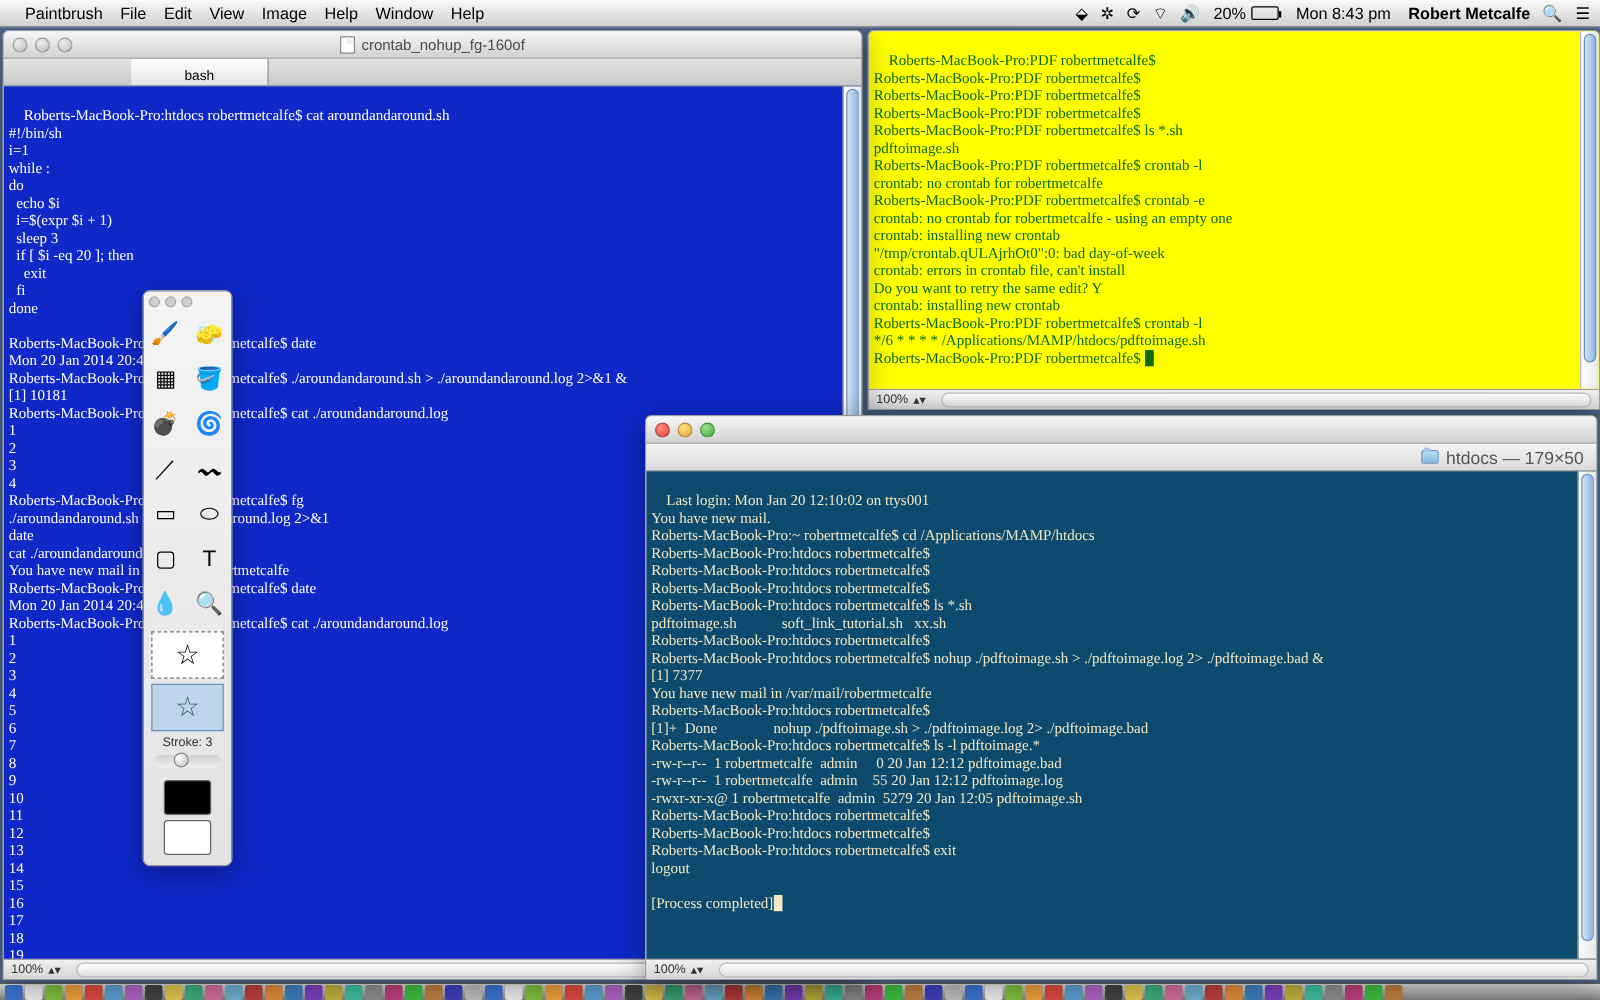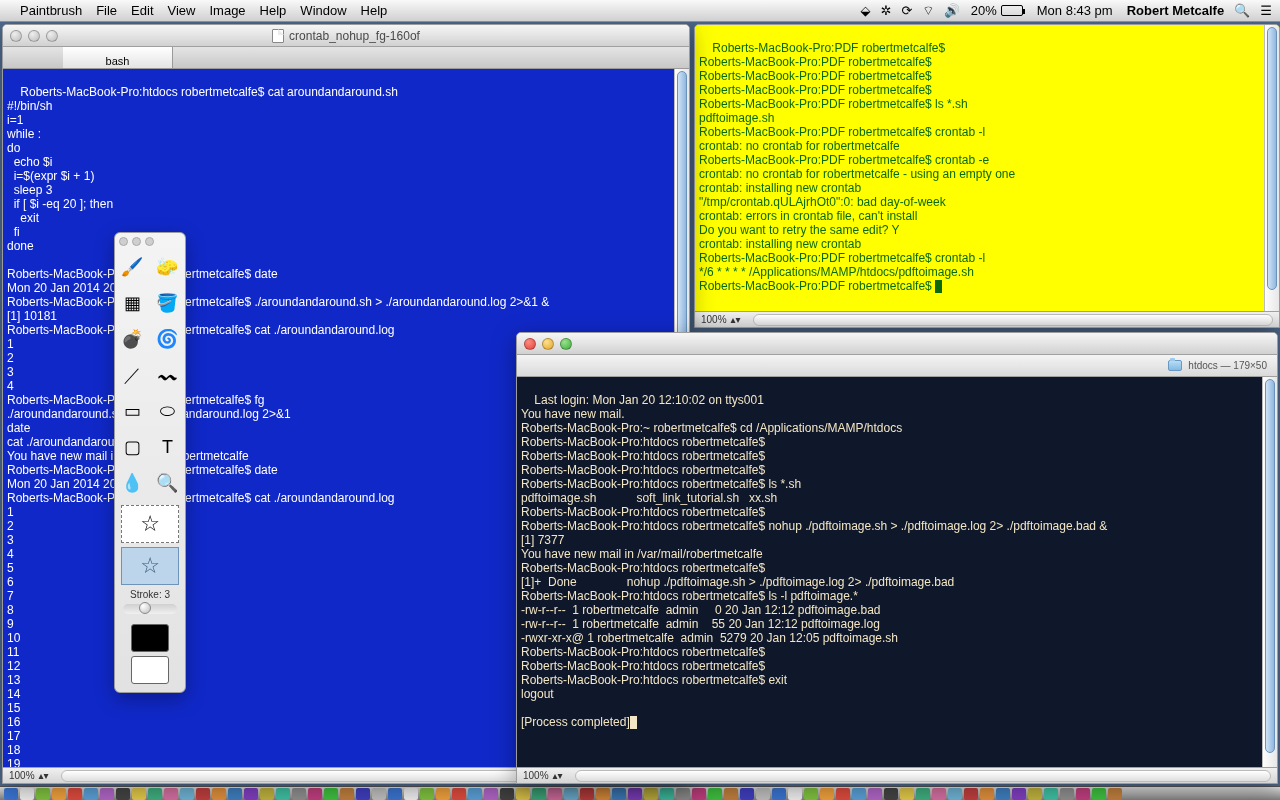--- a/index.html
+++ b/index.html
@@ -55,45 +55,45 @@
   .dot { width:12px; height:12px; border-radius:50%; border:1px solid rgba(0,0,0,.25);}
   .dot.red{background:radial-gradient(circle at 35% 30%,#ff8b7f,#e0443e);}
   .dot.yel{background:radial-gradient(circle at 35% 30%,#ffe08a,#e1a52e);}
   .dot.grn{background:radial-gradient(circle at 35% 30%,#9be08b,#3fae3f);}
   .dot.gray{background:radial-gradient(circle at 35% 30%,#eee,#bcbcbc);}
   .titlecenter{ position:absolute; left:0; right:0; text-align:center; display:flex; justify-content:center; align-items:center; gap:5px; pointer-events:none;}
   .docicon{ width:12px; height:14px; background:#fff; border:1px solid #888; border-radius:1px; position:relative;}
   .docicon::after{content:"";position:absolute;right:-1px;top:-1px;border:3px solid transparent;border-left-color:#ececec;border-bottom-color:#ececec;}
 
   .tabbar{ height:22px; background:linear-gradient(#e4e4e4,#c8c8c8); border-bottom:1px solid #9a9a9a; display:flex; font-size:11px;}
-  .tab{ padding:8px 24px; border-right:1px solid #9a9a9a; background:linear-gradient(#efefef,#d7d7d7); color:#333;}
+  .tab{ padding:8px 24px; border-right:1px solid #9a9a9a; background:linear-gradient(#efefef,#d7d7d7); color:#333;margin-left:42px;}
   .tab.active{ background:linear-gradient(#fff,#e4e4e4); color:#000;}
   .term {
     flex:1;
-    font-family:Liberation Sans, sans-serif;
+    font-family:Liberation Serif, serif;
     font-size:12px; line-height:14px;
     white-space:pre;
     padding:2px 4px;
     overflow:hidden;
     position:relative;
   }
   .term .cursor{ display:inline-block; width:7px; height:13px; background:currentColor; vertical-align:text-bottom;}
   .statusbar{
     height:16px;
     background:linear-gradient(#f0f0f0,#d5d5d5);
     border-top:1px solid #a0a0a0;
     display:flex; align-items:center;
     font-size:10px; color:#333; padding:0 6px; gap:4px;
   }
   .statusbar .hscroll{ flex:1; height:12px; background:linear-gradient(#fff,#dedede); border:1px solid #bbb; border-radius:7px; margin-left:8px;}
   .pathbar{
     height:22px; background:linear-gradient(#f4f4f4,#dadada);
     border-bottom:1px solid #a0a0a0;
     display:flex; align-items:center; justify-content:flex-end;
-    font-size:10px; color:#555; padding:0 10px; gap:6px;
+    font-size:14px; color:#555; padding:0 10px; gap:6px;
   }
   .foldericon{width:14px;height:11px;background:linear-gradient(#b6ddf5,#83b9e2);border:1px solid #6a98c2;border-radius:2px;position:relative;}
   .foldericon::before{content:"";position:absolute;top:-3px;left:1px;width:5px;height:3px;background:#9ccaea;border-radius:1px 1px 0 0;}
 
   .vscroll{ position:absolute; top:0; right:0; bottom:0; width:15px; background:linear-gradient(90deg,#fdfdfd,#e7e7e7); border-left:1px solid #bcbcbc;}
   .vscroll .thumb{ position:absolute; left:2px; right:2px; background:linear-gradient(90deg,#cfe3f7,#8fb8e0); border:1px solid #6a92bb; border-radius:6px;}
 
   
   .palette{
     position:absolute;
@@ -343,21 +343,21 @@
     <div class="traffic">
       <div class="dot red"></div>
       <div class="dot yel"></div>
       <div class="dot grn"></div>
     </div>
   </div>
   <div class="pathbar">
     <span class="foldericon"></span>
     <span>htdocs — 179×50</span>
   </div>
-  <div class="term" style="background:#0f172a;color:#f3e6c5;">
+  <div class="term" style="background:#0c4a6e;color:#f3e6c5;">
     <span>Last login: Mon Jan 20 12:10:02 on ttys001
 You have new mail.
 Roberts-MacBook-Pro:~ robertmetcalfe$ cd /Applications/MAMP/htdocs
 Roberts-MacBook-Pro:htdocs robertmetcalfe$
 Roberts-MacBook-Pro:htdocs robertmetcalfe$
 Roberts-MacBook-Pro:htdocs robertmetcalfe$
 Roberts-MacBook-Pro:htdocs robertmetcalfe$ ls *.sh
 pdftoimage.sh            soft_link_tutorial.sh   xx.sh
 Roberts-MacBook-Pro:htdocs robertmetcalfe$
 Roberts-MacBook-Pro:htdocs robertmetcalfe$ nohup ./pdftoimage.sh &gt; ./pdftoimage.log 2&gt; ./pdftoimage.bad &amp;

